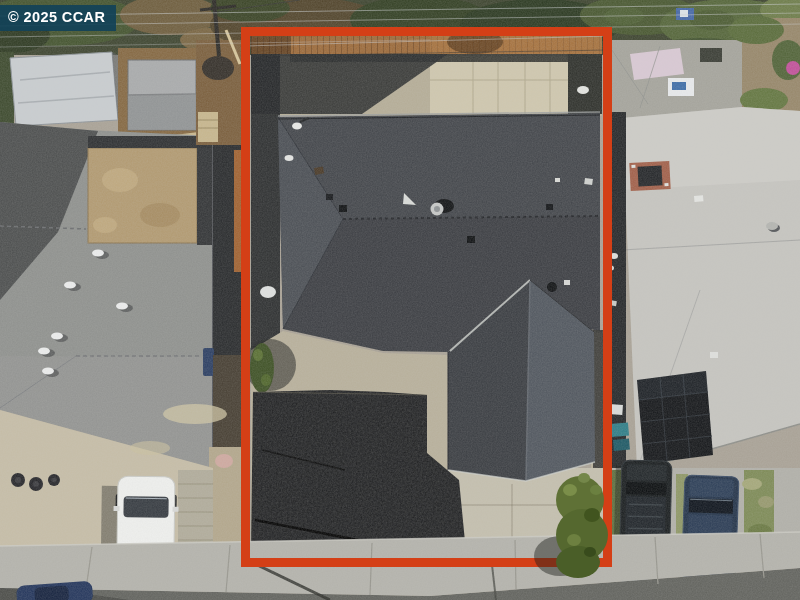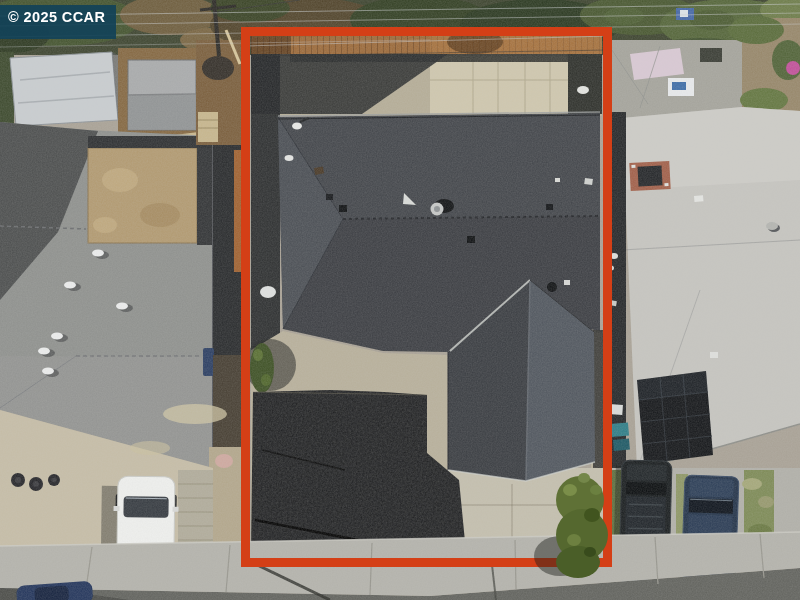--- a/index.html
+++ b/index.html
@@ -5,21 +5,21 @@
   html,body{margin:0;padding:0;background:#222;}
   .photo{
     position:relative;width:800px;height:600px;overflow:hidden;
     background:#a9a296;font-family:"Liberation Sans",sans-serif;
   }
   .photo svg{position:absolute;left:0;top:0;display:block;}
   .watermark{
     position:absolute;left:0;top:5px;z-index:50;
     background:rgba(18,66,88,0.92);color:#fff;
     font-size:14.5px;font-weight:bold;letter-spacing:.4px;
-    padding:3px 11px 12px 8px;line-height:19px;
+    padding:3px 11px 4px 8px;line-height:19px;
   }
 </style>
 </head>
 <body>
 
 <div class="photo">
 <svg width="800" height="600" viewBox="0 0 800 600">
   <defs>
     <filter id="grain" x="0" y="0" width="100%" height="100%">
       <feTurbulence type="fractalNoise" baseFrequency="0.8" numOctaves="2" stitchTiles="stitch"></feTurbulence>

